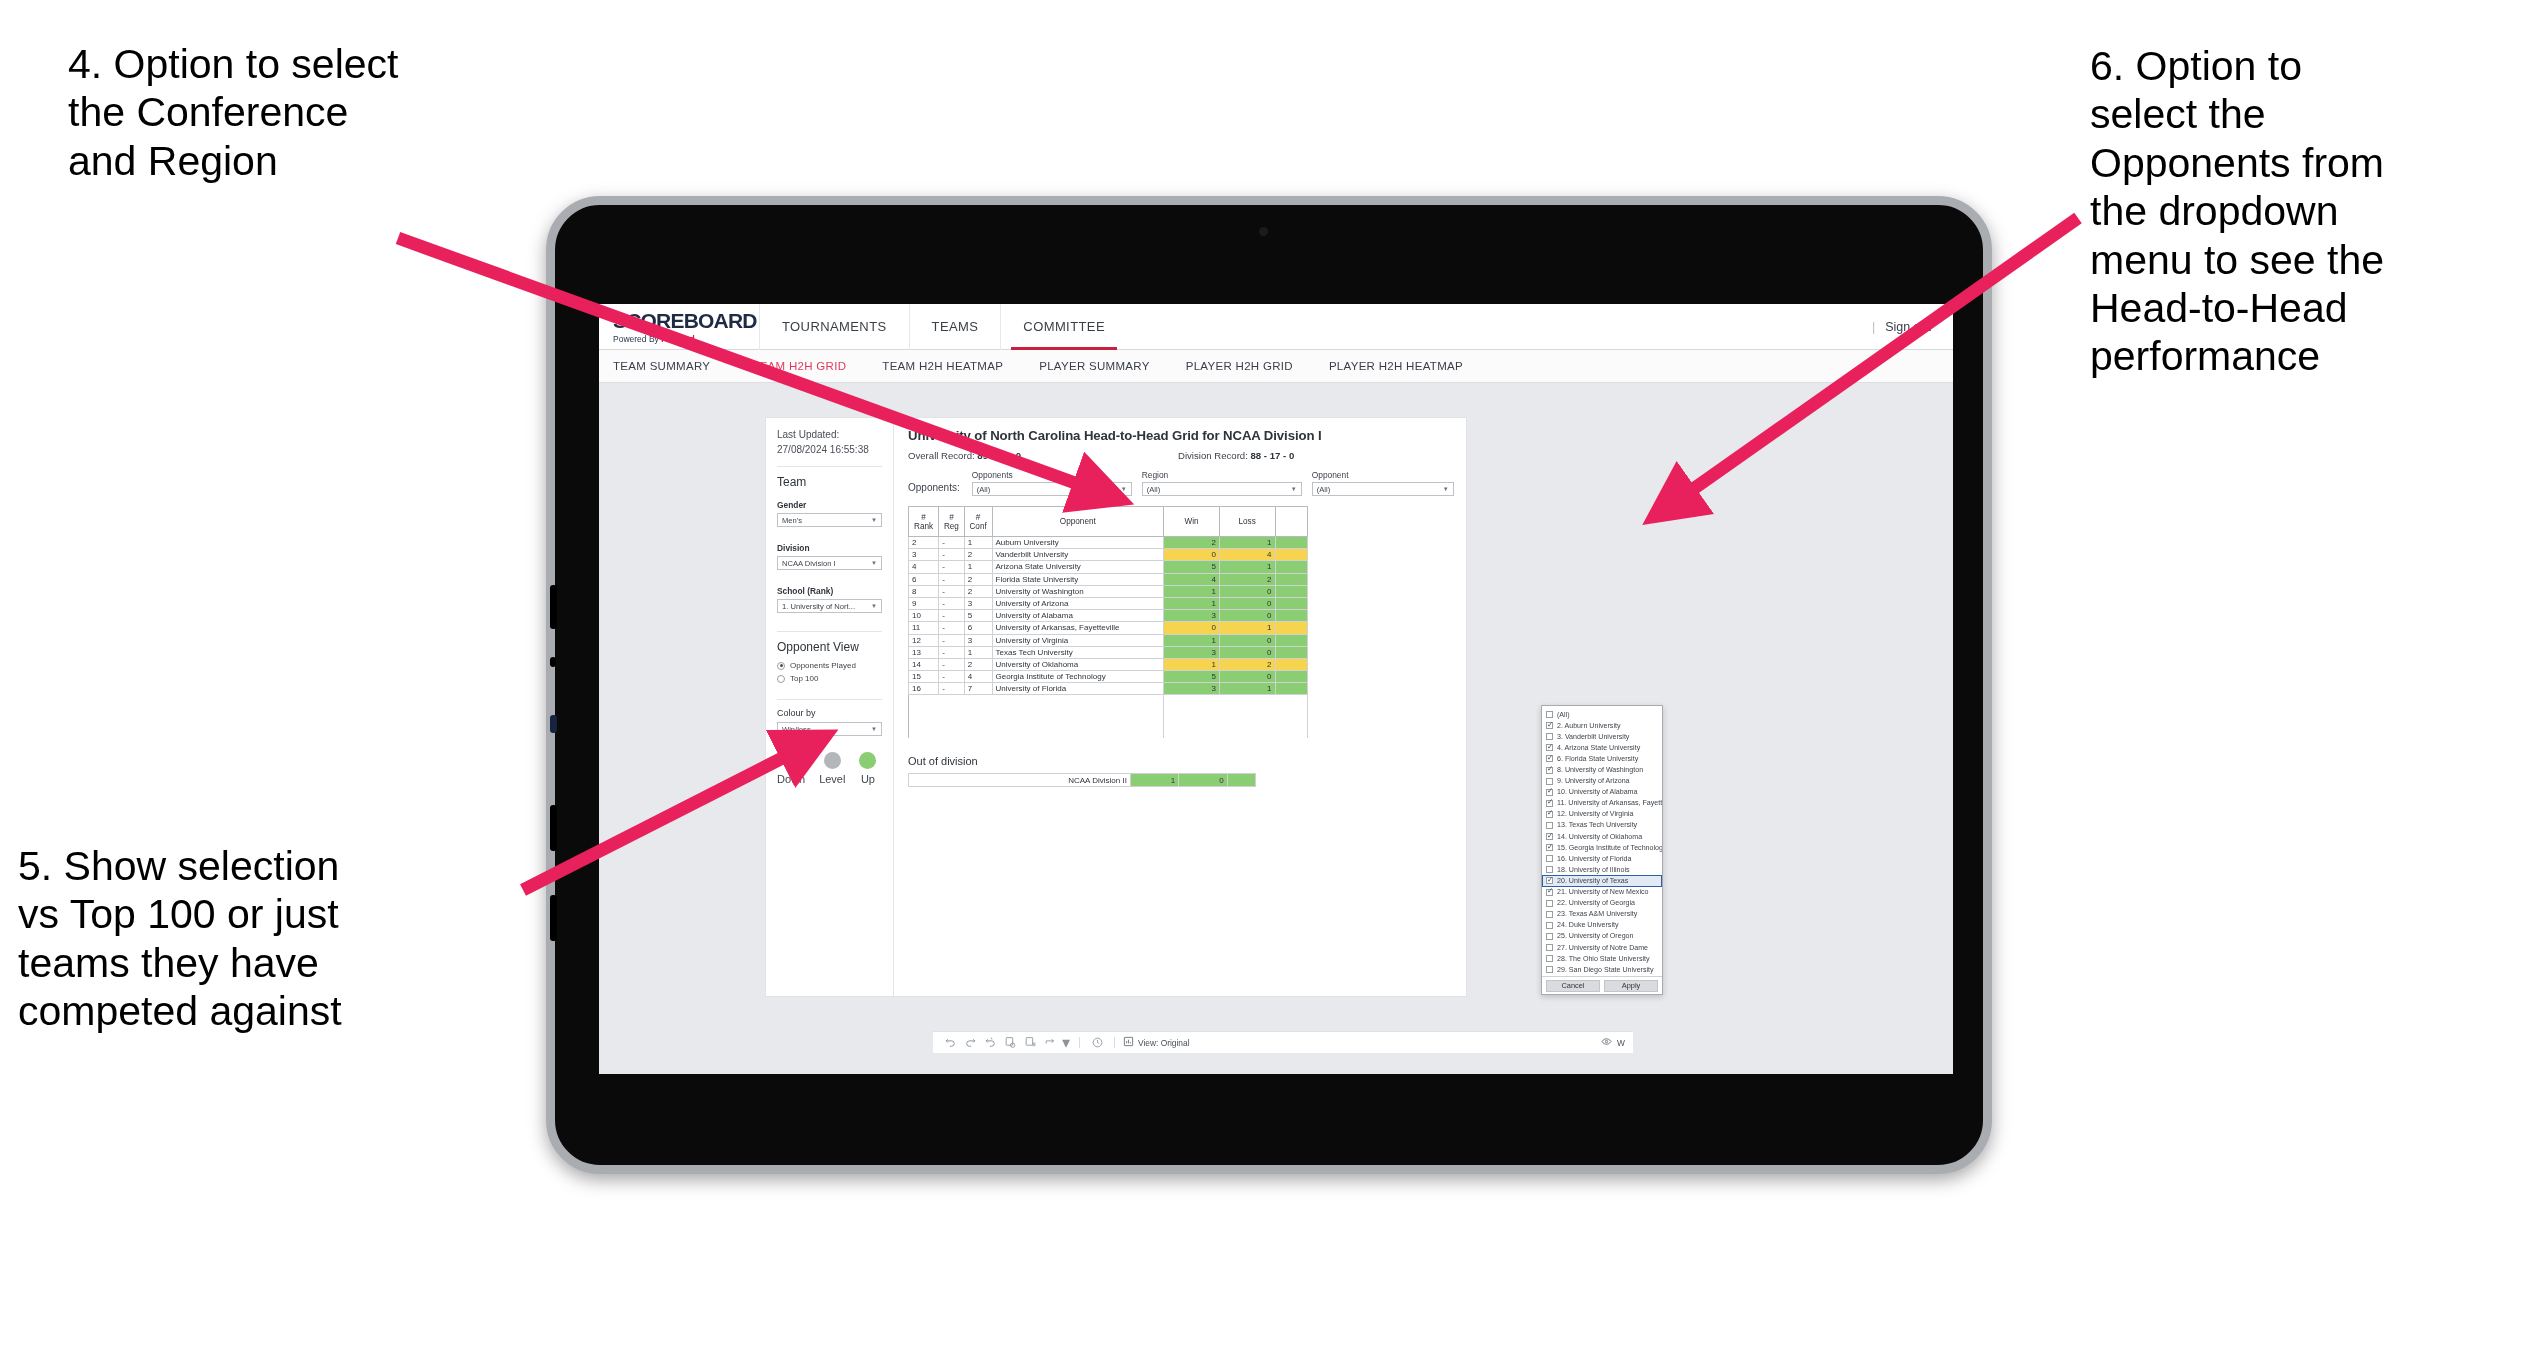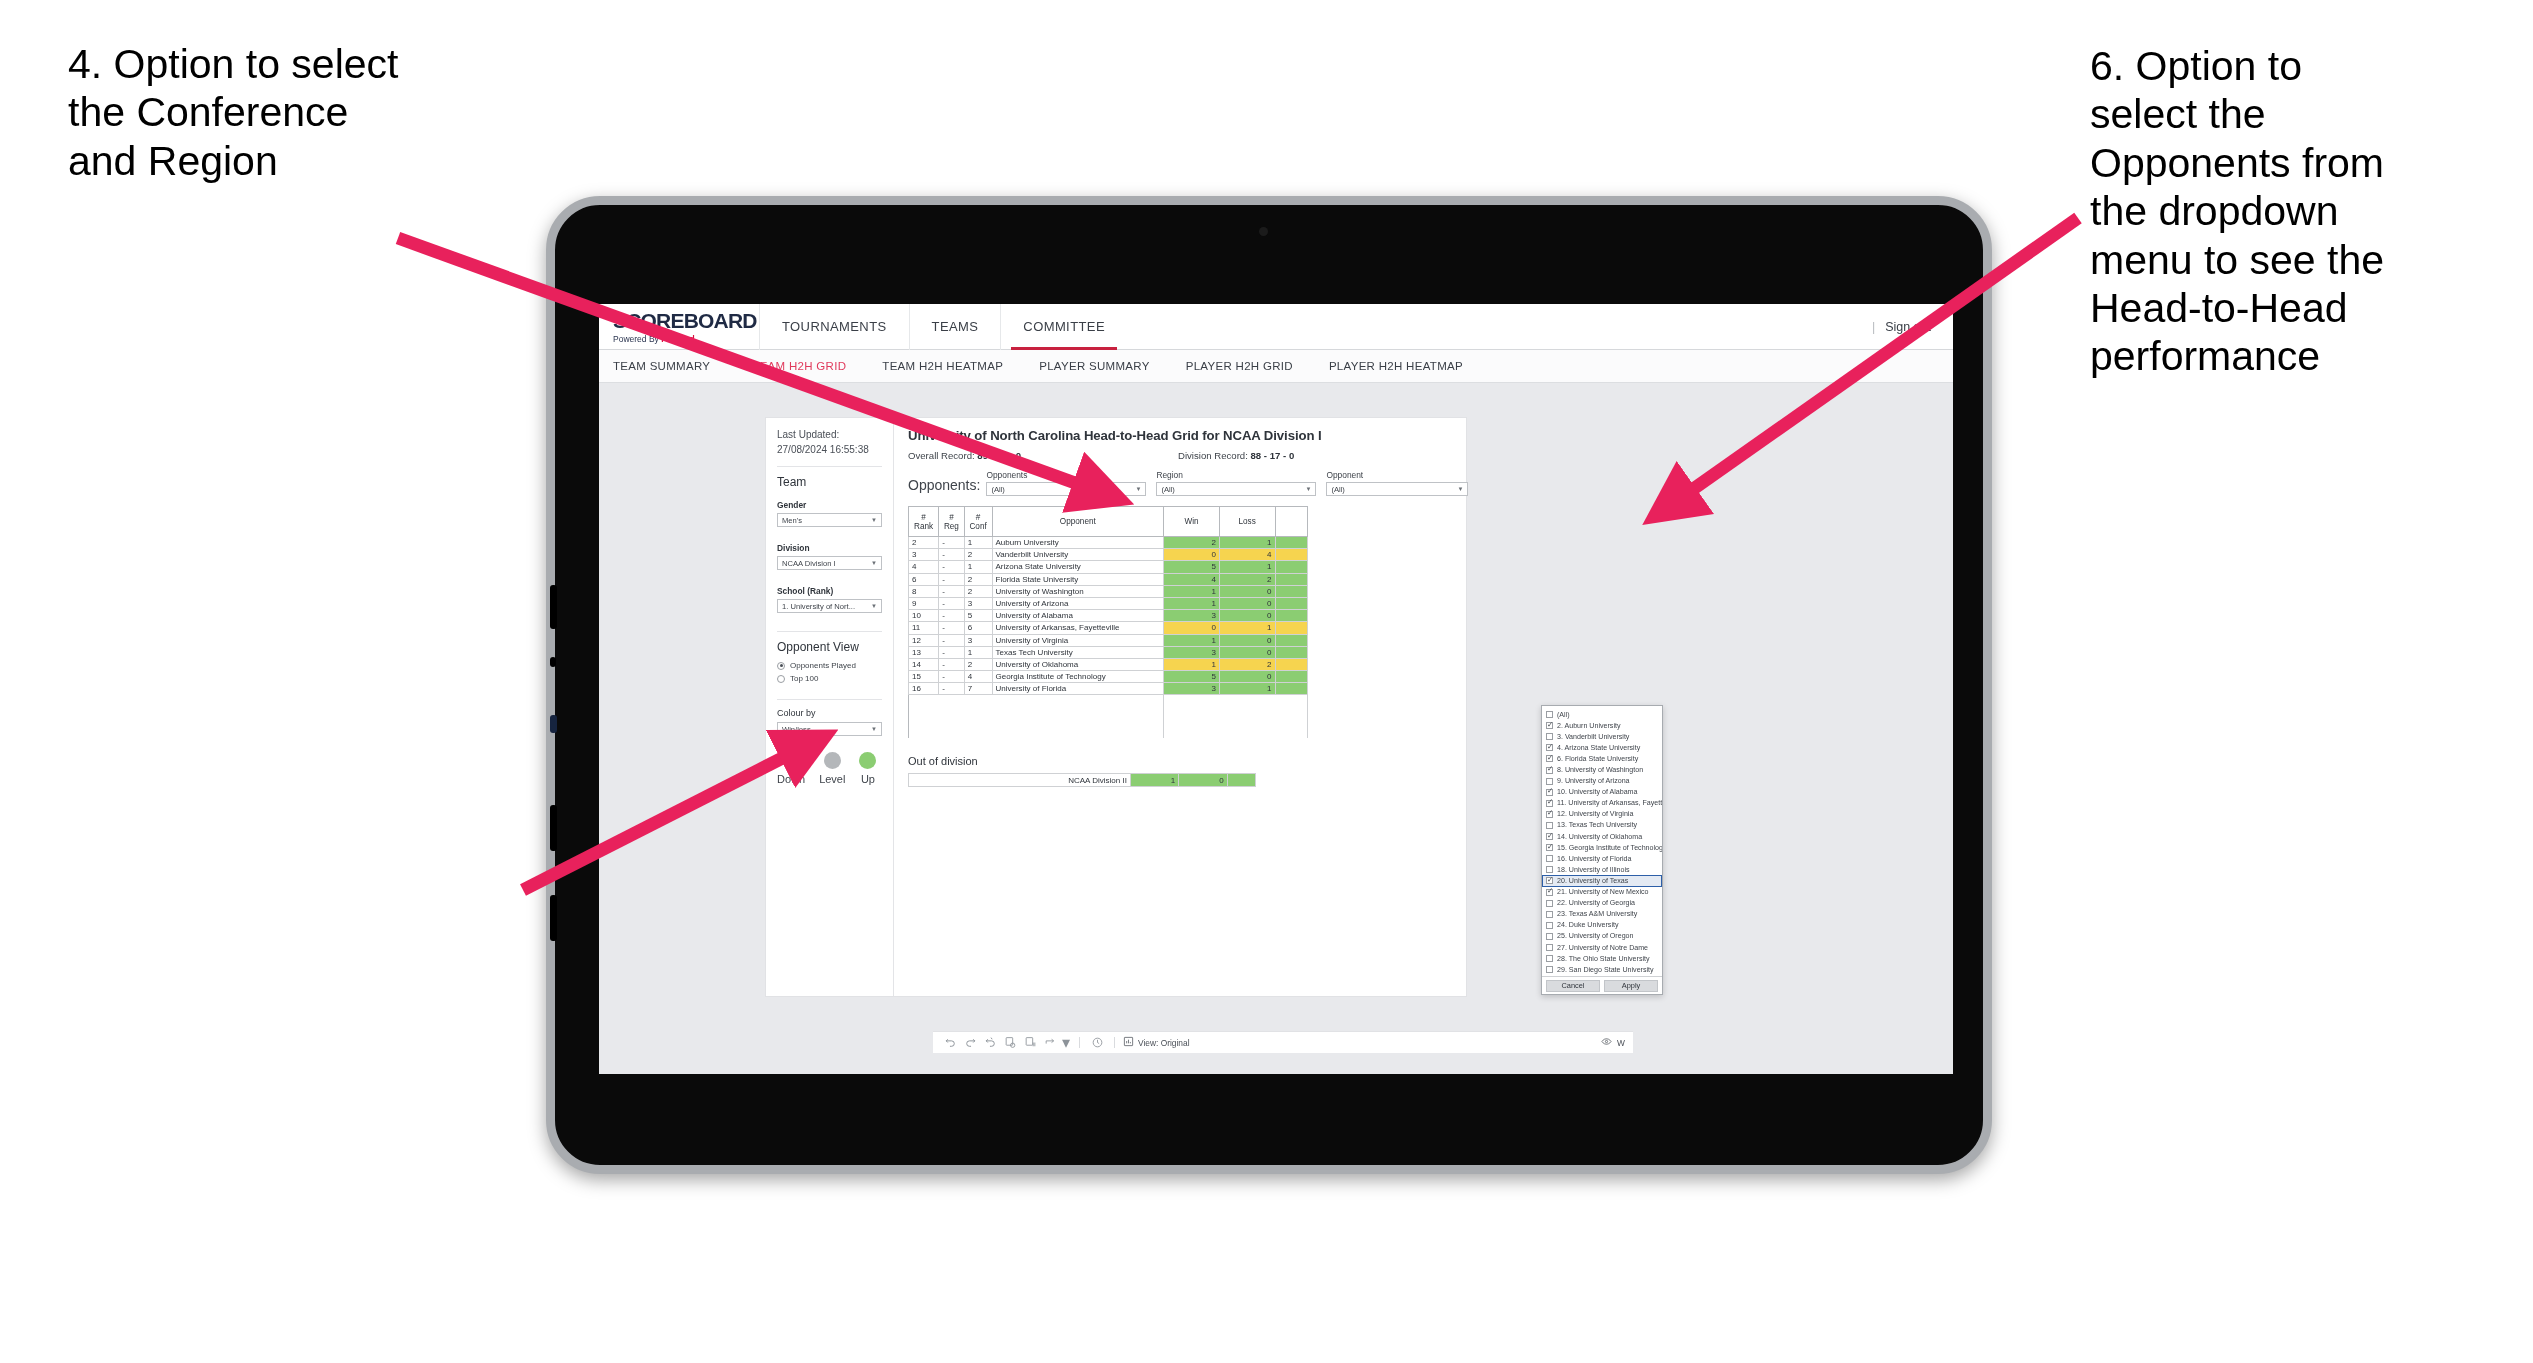--- a/index.html
+++ b/index.html
@@ -113,21 +113,21 @@
   .legend-lab { font-size: 11px; color:#3f444b; }
 
   
   #main { position:absolute; left: 128px; top:0; right:0; bottom:0; padding: 10px 12px 0 14px; }
   #viz-title { font-size: 13.2px; color:#2f343b; font-weight: 600; letter-spacing: -.1px; }
   .rec-row { display:flex; margin-top: 7px; font-size: 9.6px; color:#3f444b; }
   .rec-row .r1 { width: 270px; }
   .rec-row b { color:#2f343b; font-weight:700; }
 
   #quickfilters { display:flex; align-items:flex-end; gap: 0; margin-top: 9px; }
-  .qf-label { font-size: 14px; color:#3f444b; padding-bottom: 3px; margin-right: 6px; }
+  .qf-label { font-size: 10px; color:#3f444b; padding-bottom: 3px; margin-right: 12px; }
   .qf { margin-right: 10px; }
   .qf .t { font-size: 8.4px; color:#3f444b; margin-bottom: 2px; }
   .qf-box {
     height: 14px; border:1px solid #bfc2c6; background:#fff;
     display:flex; align-items:center; padding: 0 4px;
     font-size: 7.6px; color:#3f444b; cursor:pointer;
   }
   .qf-box .cap { flex:1; }
   .qf-box .caret { font-size:6px; color:#6c7177; }
   #qf-conf .qf-box { width: 160px; }
@@ -193,20 +193,24 @@
   #tb-right { margin-left:auto; display:flex; align-items:center; gap: 5px; font-size: 8.4px; color:#4a4f57; }
 </style>
 </head>
 <body>
 
 <div id="root">
 
   <div class="anno" id="anno-4">4. Option to select
 the Conference
 and Region</div>
+  <div class="anno" id="anno-5">5. Show selection
+vs Top 100 or just
+teams they have
+competed against</div>
   <div class="anno" id="anno-6">6. Option to
 select the
 Opponents from
 the dropdown
 menu to see the
 Head-to-Head
 performance</div>
 
   <div id="tablet">
     <div class="side-btn" id="btn-a"></div>

